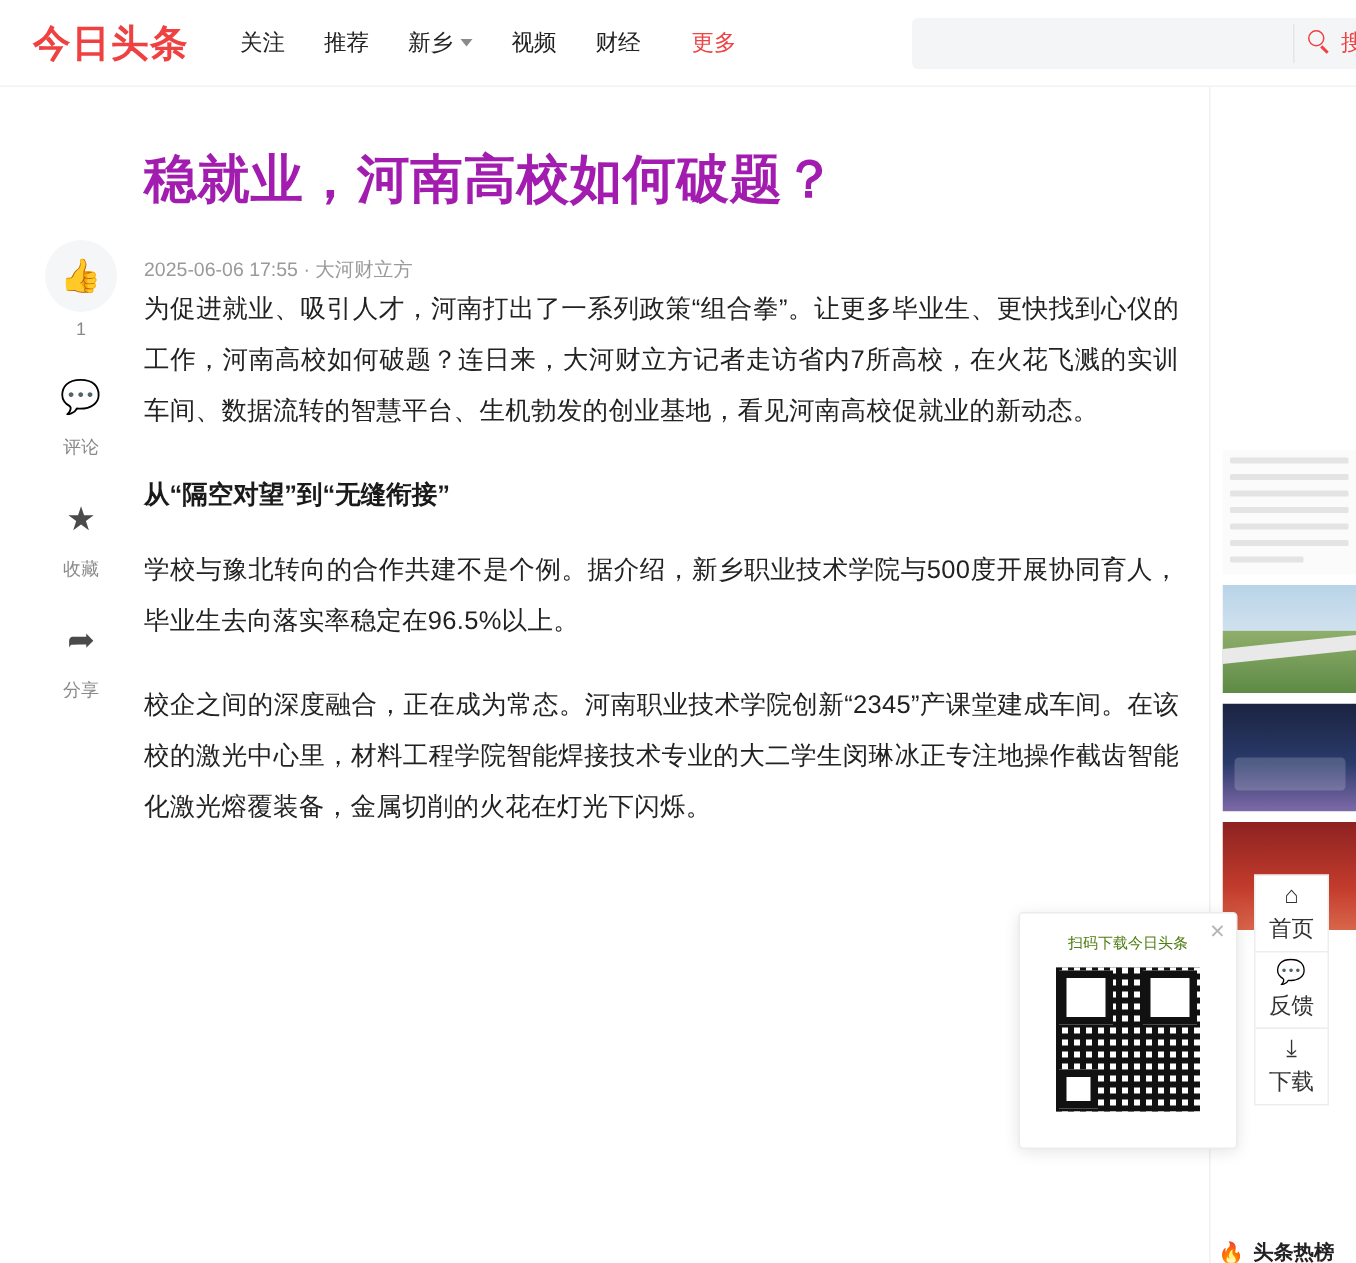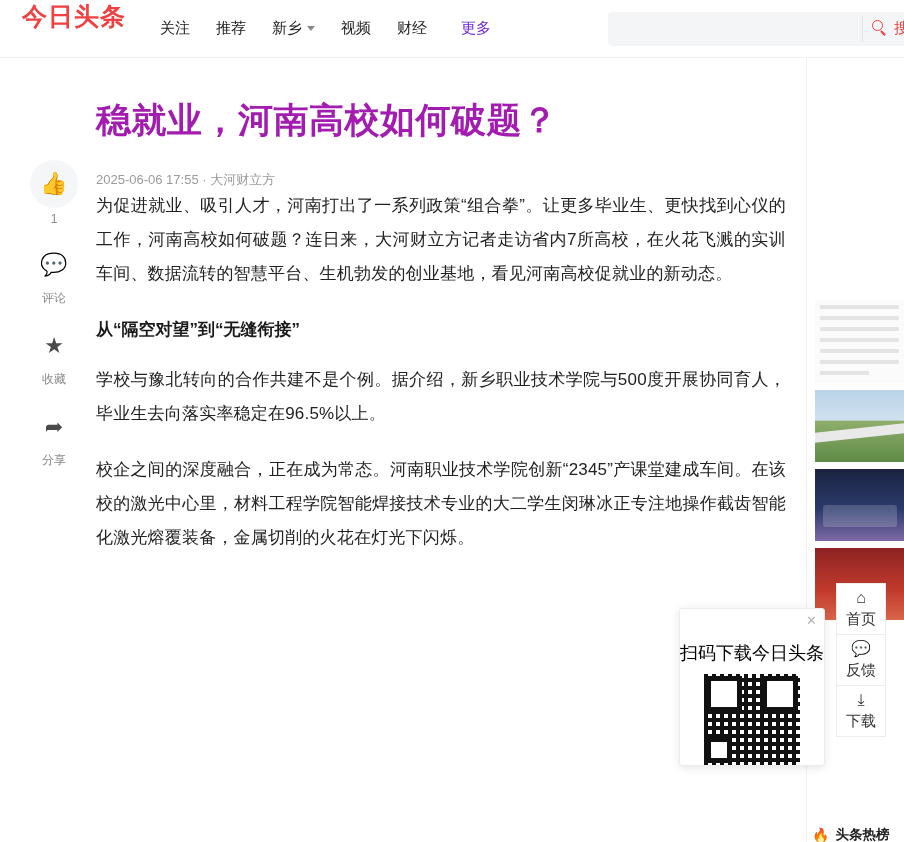--- a/index.html
+++ b/index.html
@@ -8,34 +8,34 @@
     width: 904px; height: 842px;
     overflow: hidden;
     background: #ffffff;
     font-family: "Liberation Sans", "DejaVu Sans", sans-serif;
   }
   .page { position: relative; width: 904px; height: 842px; background: #fff; }
 
   
   .header {
     position: absolute; top: 0; left: 0; width: 904px; height: 58px;
-    background: #ffffff; display: flex; 
+    background: #ffffff; display: flex; align-items: center;
     border-bottom: 1px solid #f2f2f2;
   }
   .logo {
     margin-left: 22px; font-size: 25px; font-weight: bold;
     color: #f04142; letter-spacing: 1px;
     font-family: "DejaVu Sans", "Liberation Sans", sans-serif;
   }
   .nav { display: flex; align-items: center; margin-left: 34px; }
   .nav-item {
     font-size: 15px; color: #222; margin-right: 26px; cursor: pointer;
     display: flex; align-items: center; white-space: nowrap;
   }
-  .nav-item.more { color: #6d28d9; margin-left: 8px; }
+  .nav-item.more { color: #ef4444; margin-left: 8px; }
   .caret {
     display: inline-block; margin-left: 5px;
     width: 0; height: 0; border-left: 4px solid transparent;
     border-right: 4px solid transparent; border-top: 5px solid #8a8a8a;
   }
   .search-box {
     position: absolute; left: 608px; top: 12px; width: 330px; height: 34px;
     background: #f4f5f6; border-radius: 4px; display: flex; align-items: center;
     padding: 0 10px;
   }
@@ -131,21 +131,21 @@
   
   .qr-pop {
     position: absolute; left: 679px; top: 608px; width: 146px; height: 158px;
     background: #fff; border: 1px solid #ececec; border-radius: 3px;
     box-shadow: 0 2px 10px rgba(0,0,0,0.10);
     display: flex; flex-direction: column; align-items: center;
   }
   .qr-close {
     position: absolute; right: 7px; top: 4px; font-size: 13px; color: #b5b5b5; cursor: pointer;
   }
-  .qr-title { font-size: 18px; color: #000000; margin-top: 32px; }
+  .qr-title { font-size: 10px; color: #4d7c0f; margin-top: 13px; }
   .qr-code {
     width: 96px; height: 96px; margin-top: 9px;
     background-color: #fff;
     background-image:
       repeating-linear-gradient(90deg, #111 0 4px, transparent 4px 8px),
       repeating-linear-gradient(0deg, #111 0 4px, transparent 4px 8px);
     background-size: 8px 8px, 8px 8px;
     position: relative;
   }
   .qr-code:before, .qr-code:after, .qr-eye3 {

